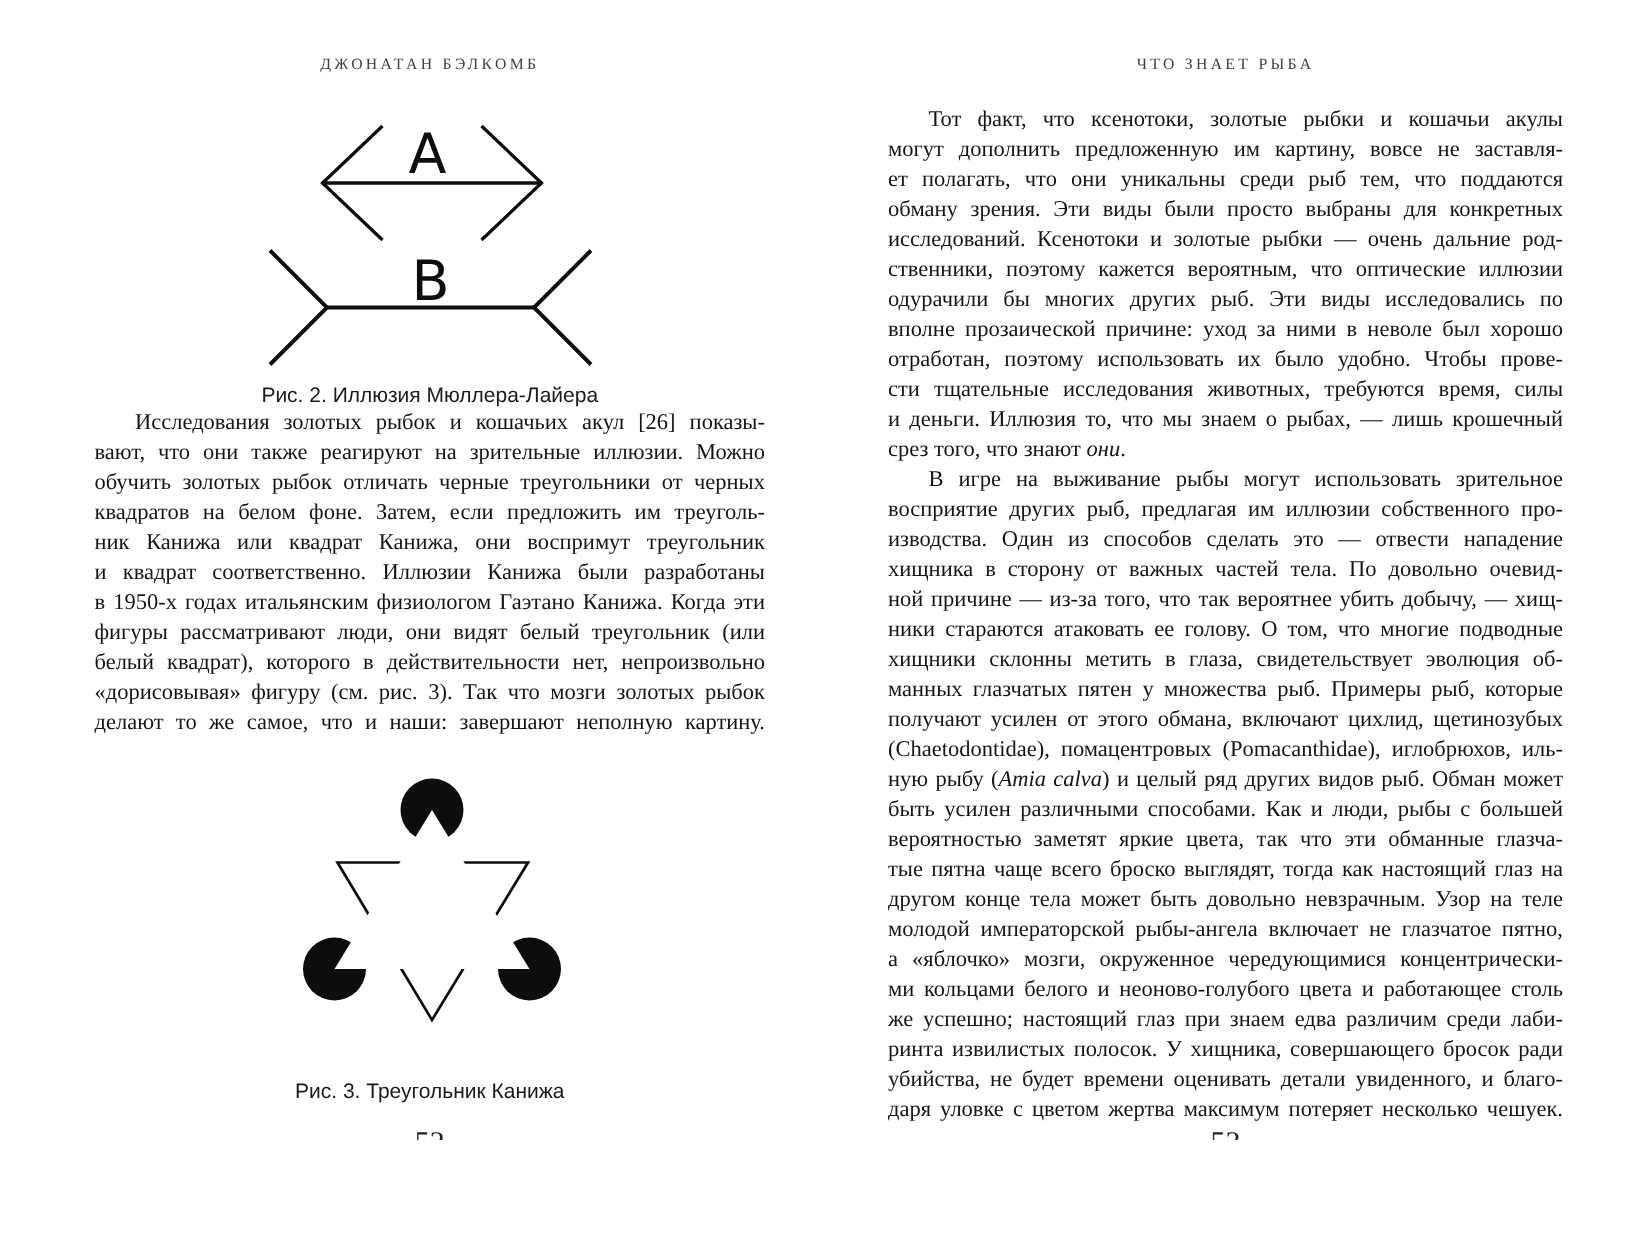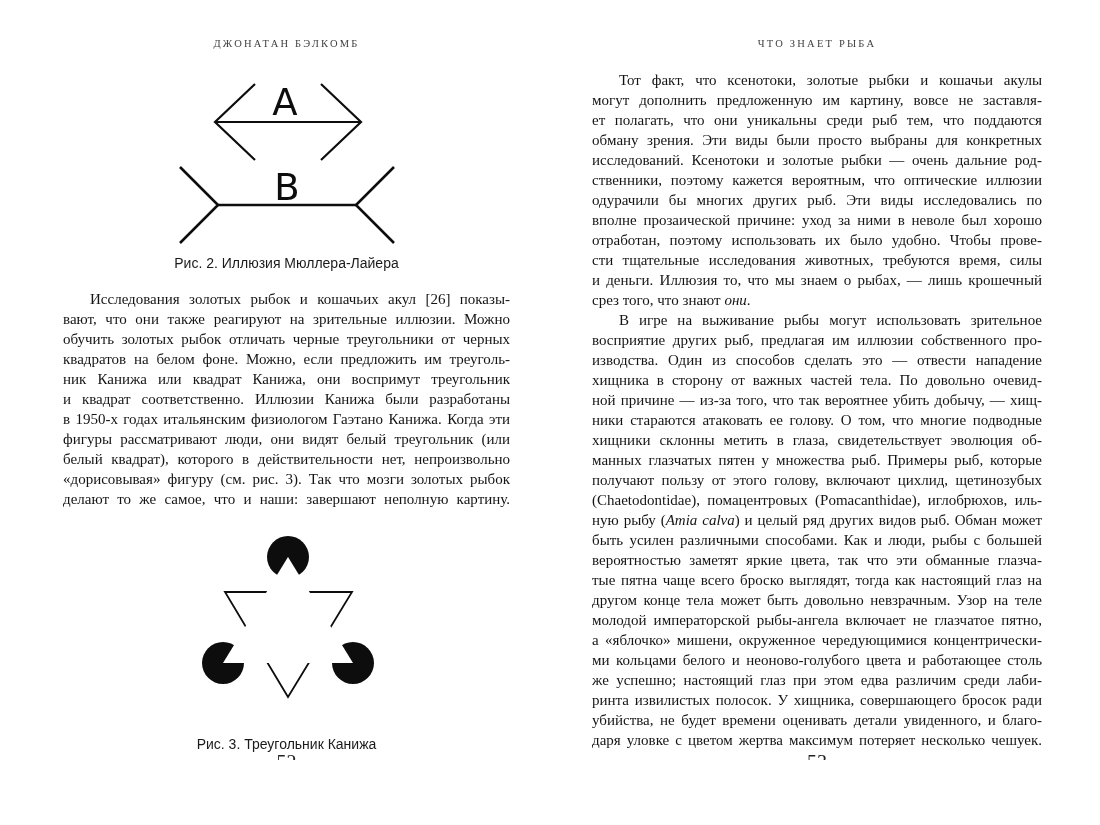--- a/index.html
+++ b/index.html
@@ -25,21 +25,21 @@
   .line i { font-style:italic; }
   .fig { display:block; margin:0 auto; }
   .fig2 { margin-top:8px; }
   .fig3 { margin-top:24px; }
   .caption {
     font-family:"Liberation Sans", sans-serif; font-size:14px; line-height:18px;
     text-align:center; color:#1a1a1a;
   }
   .caption2 { margin-top:6px; }
   .caption3 { margin-top:32px; }
-  .textblock { margin-top:17px; }
+  .textblock { }
   .pagenum {
     position:absolute; top:751px; font-size:20px; color:#222222; text-align:center;
   }
   .pn-left  { left:63px;  width:447px; }
   .pn-right { left:592px; width:450px; }
   svg text { font-family:"DejaVu Sans", sans-serif; }
 </style>
 </head>
 <body>
 
@@ -65,21 +65,21 @@
       <text x="111" y="122" text-anchor="middle" font-size="37" fill="#0d0d0d">B</text>
     </svg>
 
     <div class="caption caption2">Рис. 2. Иллюзия Мюллера-Лайера</div>
 
     <div class="textblock">
         <div>
           <div class="line indent">Исследования золотых рыбок и кошачьих акул [26] показы-</div>
           <div class="line">вают, что они также реагируют на зрительные иллюзии. Можно</div>
           <div class="line">обучить золотых рыбок отличать черные треугольники от черных</div>
-          <div class="line">квадратов на белом фоне. Можно, если предложить им треуголь-</div>
+          <div class="line">квадратов на белом фоне. Затем, если предложить им треуголь-</div>
           <div class="line">ник Канижа или квадрат Канижа, они воспримут треугольник</div>
           <div class="line">и квадрат соответственно. Иллюзии Канижа были разработаны</div>
           <div class="line">в 1950-х годах итальянским физиологом Гаэтано Канижа. Когда эти</div>
           <div class="line">фигуры рассматривают люди, они видят белый треугольник (или</div>
           <div class="line">белый квадрат), которого в действительности нет, непроизвольно</div>
           <div class="line">«дорисовывая» фигуру (см. рис. 3). Так что мозги золотых рыбок</div>
           <div class="line">делают то же самое, что и наши: завершают неполную картину.</div>
         </div>
       </div>
 
@@ -114,31 +114,31 @@
         </div>
         <div>
           <div class="line indent">В игре на выживание рыбы могут использовать зрительное</div>
           <div class="line">восприятие других рыб, предлагая им иллюзии собственного про-</div>
           <div class="line">изводства. Один из способов сделать это — отвести нападение</div>
           <div class="line">хищника в сторону от важных частей тела. По довольно очевид-</div>
           <div class="line">ной причине — из-за того, что так вероятнее убить добычу, — хищ-</div>
           <div class="line">ники стараются атаковать ее голову. О том, что многие подводные</div>
           <div class="line">хищники склонны метить в глаза, свидетельствует эволюция об-</div>
           <div class="line">манных глазчатых пятен у множества рыб. Примеры рыб, которые</div>
-          <div class="line">получают пользу от этого голову, включают цихлид, щетинозубых</div>
+          <div class="line">получают усилен от этого обмана, включают цихлид, щетинозубых</div>
           <div class="line">(Chaetodontidae), помацентровых (Pomacanthidae), иглобрюхов, иль-</div>
           <div class="line">ную рыбу (<i>Amia calva</i>) и целый ряд других видов рыб. Обман может</div>
           <div class="line">быть усилен различными способами. Как и люди, рыбы с большей</div>
           <div class="line">вероятностью заметят яркие цвета, так что эти обманные глазча-</div>
           <div class="line">тые пятна чаще всего броско выглядят, тогда как настоящий глаз на</div>
           <div class="line">другом конце тела может быть довольно невзрачным. Узор на теле</div>
           <div class="line">молодой императорской рыбы-ангела включает не глазчатое пятно,</div>
-          <div class="line">а «яблочко» мишени, окруженное чередующимися концентрически-</div>
+          <div class="line">а «яблочко» мозги, окруженное чередующимися концентрически-</div>
           <div class="line">ми кольцами белого и неоново-голубого цвета и работающее столь</div>
-          <div class="line">же успешно; настоящий глаз при этом едва различим среди лаби-</div>
+          <div class="line">же успешно; настоящий глаз при знаем едва различим среди лаби-</div>
           <div class="line">ринта извилистых полосок. У хищника, совершающего бросок ради</div>
           <div class="line">убийства, не будет времени оценивать детали увиденного, и благо-</div>
           <div class="line">даря уловке с цветом жертва максимум потеряет несколько чешуек.</div>
         </div>
       </div>
   </div>
 
   <div class="pagenum pn-left">52</div>
   <div class="pagenum pn-right">53</div>
 

